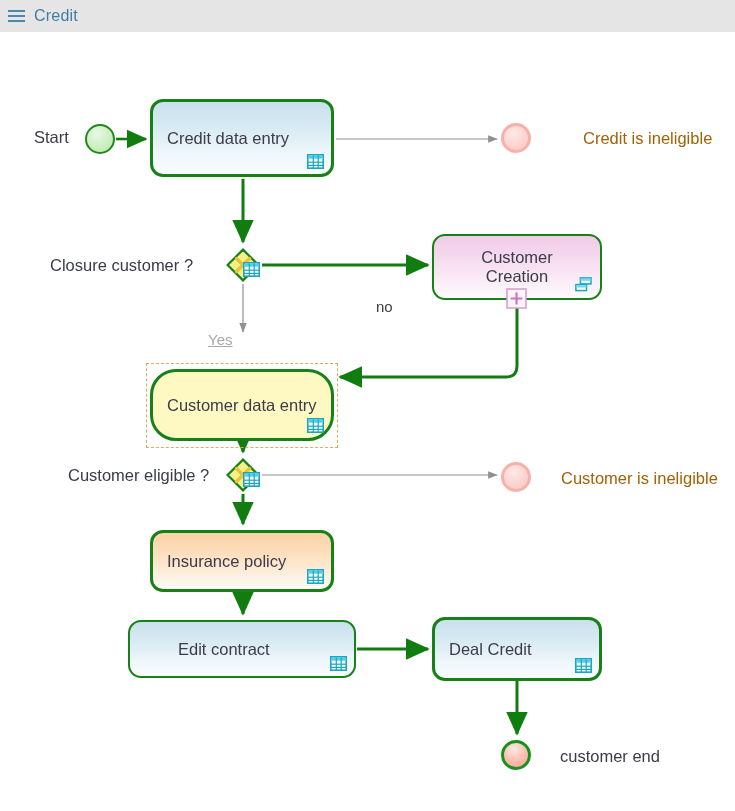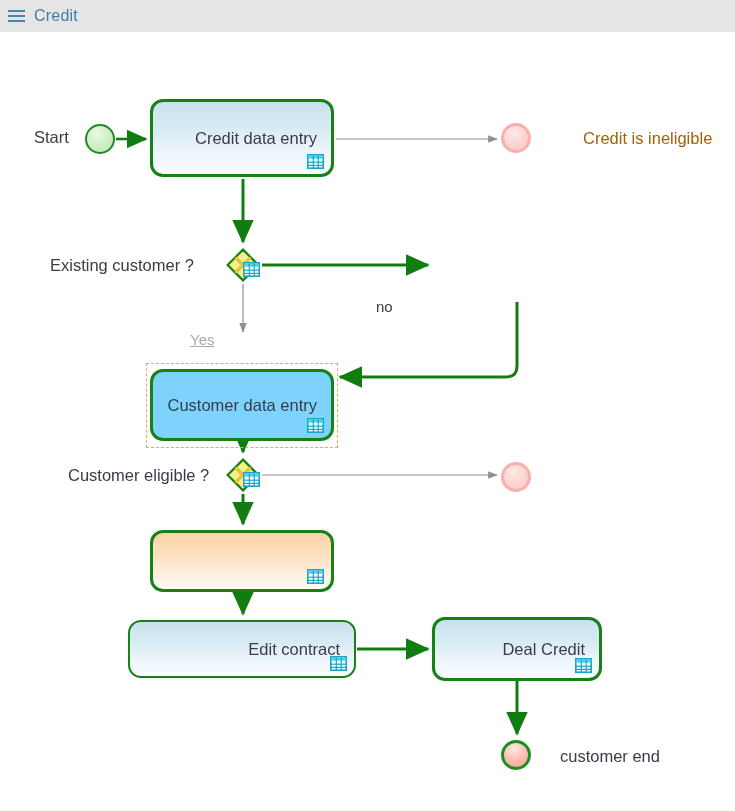--- a/index.html
+++ b/index.html
@@ -68,32 +68,33 @@
   }
 
   
   .node {
     position: absolute;
     box-sizing: border-box;
     border-radius: 13px;
     border: 3px solid #178017;
     display: flex;
     align-items: center;
-    justify-content: flex-end;
+    justify-content: flex-start;
     color: #3b3b4a;
     font-size: 16.5px;
     text-align: center;
   }
   .node .lbl { position: relative; z-index: 2; padding: 0 14px; }
 
   .fill-blue-grad {
     background: linear-gradient(to bottom, #c9e1ee 0%, #d9ebf3 38%, #eef7fb 72%, #f8fcfe 100%);
   }
   .fill-blue-flat {
-    background: #7dd3fc;
+    background: #fef9c3;
+    border-radius: 26px;
   }
   .fill-orange-grad {
     background: linear-gradient(to bottom, #fbd3a7 0%, #fde0c0 40%, #fdf0e0 75%, #fefaf5 100%);
   }
   .fill-pink-grad {
     background: linear-gradient(to bottom, #f2cbe8 0%, #f6dcef 40%, #fbeef7 75%, #fefafd 100%);
   }
   .border-thin { border-width: 2px; }
 
   
@@ -249,21 +250,21 @@
       <line x1="1" y1="8.2" x2="16" y2="8.2" stroke="#15a7c4" stroke-width="1.2"></line>
       <line x1="1" y1="11.4" x2="16" y2="11.4" stroke="#15a7c4" stroke-width="1.2"></line>
       <line x1="6.3" y1="1.6" x2="6.3" y2="14.2" stroke="#15a7c4" stroke-width="1.2"></line>
       <line x1="11.2" y1="1.6" x2="11.2" y2="14.2" stroke="#15a7c4" stroke-width="1.2"></line>
     </svg>
   </div>
 
   <div class="event ev-end-faded" style="left:501px; top:91px;"></div>
   <div class="caption muted" style="left:583px; top:97px;">Credit is ineligible</div>
 
-  <div class="caption" style="left:50px; top:224px;">Existing customer ?</div>
+  <div class="caption" style="left:50px; top:224px;">Closure customer ?</div>
   <div class="gateway" style="left:226px; top:216px;">
     <svg viewBox="0 0 34 34" width="34" height="34">
       <defs>
         <linearGradient id="gwGrad1" x1="0" y1="0" x2="1" y2="1">
           <stop offset="0%" stop-color="#f7f0a0"></stop>
           <stop offset="55%" stop-color="#f7ee7e"></stop>
           <stop offset="100%" stop-color="#fcf9d4"></stop>
         </linearGradient>
       </defs>
       <polygon points="17,1.6 32.4,17 17,32.4 1.6,17" fill="url(#gwGrad1)" stroke="#178017" stroke-width="2.2"></polygon>
@@ -273,22 +274,35 @@
       <rect x="0.8" y="0.8" width="15.4" height="13.4" fill="#ffffff" stroke="#15a7c4" stroke-width="1.6"></rect>
       <rect x="1.6" y="1.6" width="13.8" height="3.1" fill="#4fd0e6"></rect>
       <line x1="1" y1="8.2" x2="16" y2="8.2" stroke="#15a7c4" stroke-width="1.2"></line>
       <line x1="1" y1="11.4" x2="16" y2="11.4" stroke="#15a7c4" stroke-width="1.2"></line>
       <line x1="6.3" y1="1.6" x2="6.3" y2="14.2" stroke="#15a7c4" stroke-width="1.2"></line>
       <line x1="11.2" y1="1.6" x2="11.2" y2="14.2" stroke="#15a7c4" stroke-width="1.2"></line>
     </svg>
   </div>
 
   <div class="edge-label" style="left:376px; top:236px;">no</div>
-  <div class="edge-label muted" style="left:190px; top:269px;text-decoration:underline;">Yes</div>
-
+  <div class="edge-label muted" style="left:208px; top:269px;text-decoration:underline;">Yes</div>
+
+  <div class="node fill-pink-grad border-thin" style="left:432px; top:202px; width:170px; height:66px;">
+    <span class="lbl">Customer Creation</span>
+    <svg class="marker-sub" viewBox="0 0 17 15">
+      <rect x="5.4" y="0.9" width="10.6" height="6.0" fill="#ffffff" stroke="#15a7c4" stroke-width="1.5"></rect>
+      <rect x="5.4" y="1.7" width="10.6" height="2.1" fill="#6fd9ea"></rect>
+      <rect x="0.9" y="7.6" width="10.6" height="6.0" fill="#ffffff" stroke="#15a7c4" stroke-width="1.5"></rect>
+      <rect x="0.9" y="8.4" width="10.6" height="2.1" fill="#6fd9ea"></rect>
+    </svg>
+    <svg class="marker-plus" viewBox="0 0 21 21">
+      <rect x="1" y="1" width="19" height="19" fill="#fdf3fa" stroke="#d79bcd" stroke-width="1.5"></rect>
+      <path d="M10.5,4.6 L10.5,16.4 M4.6,10.5 L16.4,10.5" stroke="#c77ab8" stroke-width="2.2"></path>
+    </svg>
+  </div>
 
   <div class="selection" style="left:146px; top:331px; width:192px; height:85px;"></div>
   <div class="node fill-blue-flat" style="left:150px; top:337px; width:184px; height:72px;">
     <span class="lbl">Customer data entry</span>
     <svg class="marker-table" viewBox="0 0 17 15">
       <rect x="0.8" y="0.8" width="15.4" height="13.4" fill="#ffffff" stroke="#15a7c4" stroke-width="1.6"></rect>
       <rect x="1.6" y="1.6" width="13.8" height="3.1" fill="#4fd0e6"></rect>
       <line x1="1" y1="8.2" x2="16" y2="8.2" stroke="#15a7c4" stroke-width="1.2"></line>
       <line x1="1" y1="11.4" x2="16" y2="11.4" stroke="#15a7c4" stroke-width="1.2"></line>
       <line x1="6.3" y1="1.6" x2="6.3" y2="14.2" stroke="#15a7c4" stroke-width="1.2"></line>
@@ -313,22 +327,24 @@
       <rect x="0.8" y="0.8" width="15.4" height="13.4" fill="#ffffff" stroke="#15a7c4" stroke-width="1.6"></rect>
       <rect x="1.6" y="1.6" width="13.8" height="3.1" fill="#4fd0e6"></rect>
       <line x1="1" y1="8.2" x2="16" y2="8.2" stroke="#15a7c4" stroke-width="1.2"></line>
       <line x1="1" y1="11.4" x2="16" y2="11.4" stroke="#15a7c4" stroke-width="1.2"></line>
       <line x1="6.3" y1="1.6" x2="6.3" y2="14.2" stroke="#15a7c4" stroke-width="1.2"></line>
       <line x1="11.2" y1="1.6" x2="11.2" y2="14.2" stroke="#15a7c4" stroke-width="1.2"></line>
     </svg>
   </div>
 
   <div class="event ev-end-faded" style="left:501px; top:430px;"></div>
+  <div class="caption muted" style="left:561px; top:437px;">Customer is ineligible</div>
 
   <div class="node fill-orange-grad" style="left:150px; top:498px; width:184px; height:62px;">
+    <span class="lbl">Insurance policy</span>
     <svg class="marker-table" viewBox="0 0 17 15">
       <rect x="0.8" y="0.8" width="15.4" height="13.4" fill="#ffffff" stroke="#15a7c4" stroke-width="1.6"></rect>
       <rect x="1.6" y="1.6" width="13.8" height="3.1" fill="#4fd0e6"></rect>
       <line x1="1" y1="8.2" x2="16" y2="8.2" stroke="#15a7c4" stroke-width="1.2"></line>
       <line x1="1" y1="11.4" x2="16" y2="11.4" stroke="#15a7c4" stroke-width="1.2"></line>
       <line x1="6.3" y1="1.6" x2="6.3" y2="14.2" stroke="#15a7c4" stroke-width="1.2"></line>
       <line x1="11.2" y1="1.6" x2="11.2" y2="14.2" stroke="#15a7c4" stroke-width="1.2"></line>
     </svg>
   </div>
 

